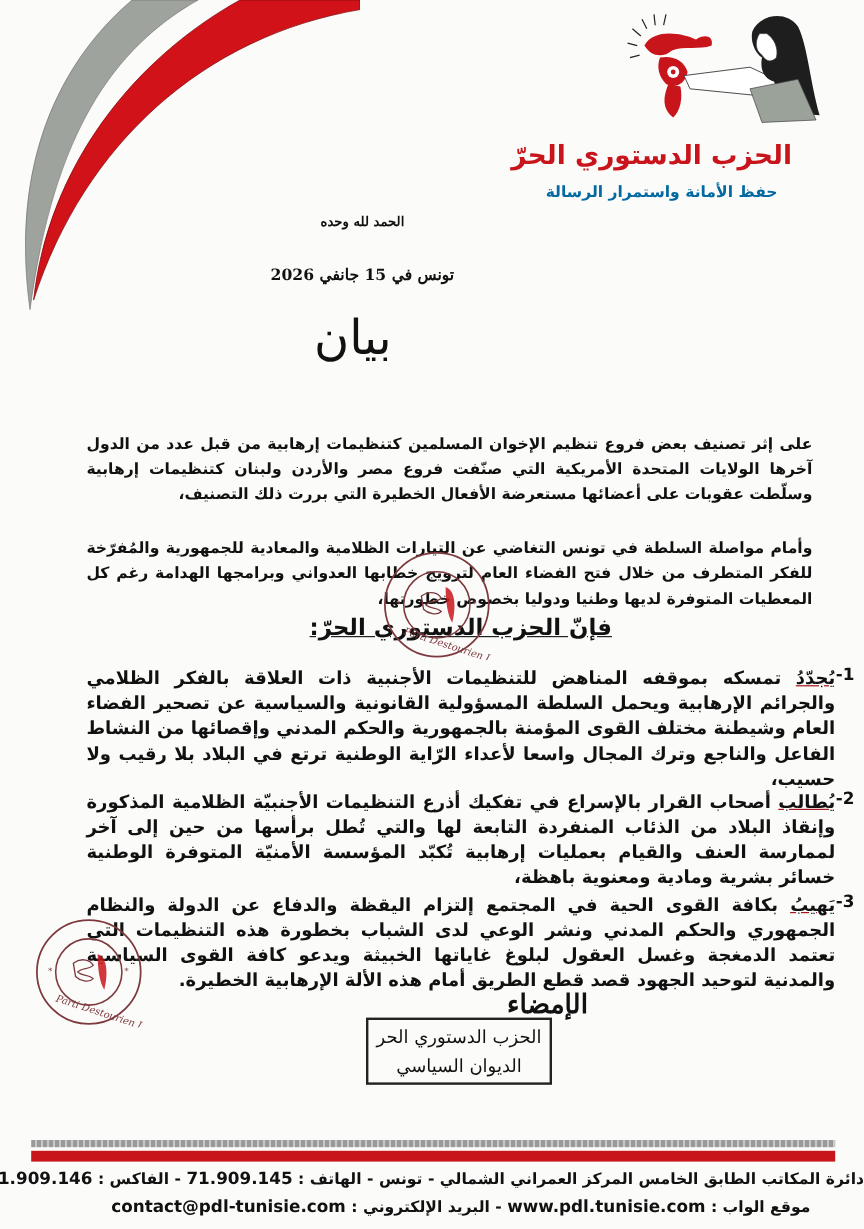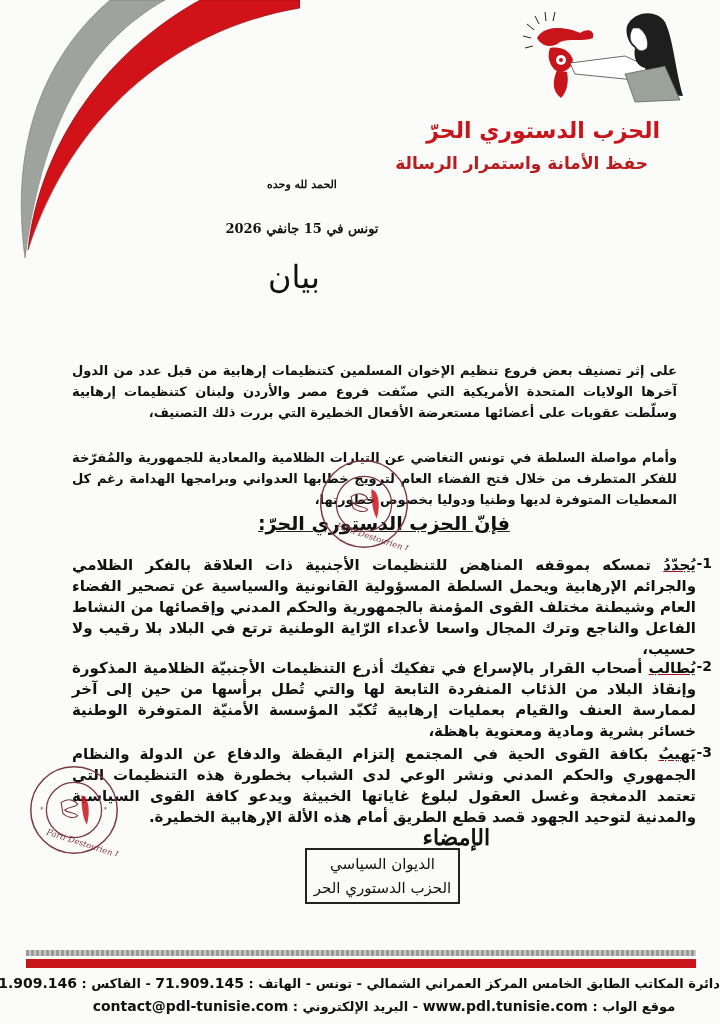--- a/index.html
+++ b/index.html
@@ -13,31 +13,31 @@
   .swoosh { position:absolute; left:0; top:0; width:300px; height:260px; }
   .logo { position:absolute; left:495px; top:8px; width:205px; height:160px; }
   .logo-art { position:absolute; left:20px; top:0; width:170px; height:100px; }
   .party-name {
     position:absolute; right:40px; top:110px; direction:rtl;
     font-family:"DejaVu Sans", sans-serif; font-weight:bold; font-size:22px; color:#c8151b;
     white-space:nowrap;
   }
   .party-slogan {
     position:absolute; right:52px; top:145px; direction:rtl;
-    font-weight:bold; font-size:17px; color:#b91c1c; white-space:nowrap;
+    font-weight:bold; font-size:13px; color:#0369a1; white-space:nowrap;
   }
   .center-line {
     position:absolute; left:0; width:604px; text-align:center; direction:rtl;
     font-family:"DejaVu Serif", serif; font-weight:bold;
   }
   .basmala { top:178px; font-size:11px; }
   .date { top:221px; font-size:13px; }
   .title-bayan {
     position:absolute; left:0; width:588px; top:258px; text-align:center; direction:rtl;
-    font-family:"DejaVu Serif", serif; font-size:32px; letter-spacing:22px; font-weight:normal;
+    font-family:"DejaVu Serif", serif; font-size:40px; letter-spacing:22px; font-weight:normal;
   }
   .body-text {
     position:absolute; left:72px; width:605px; direction:rtl; text-align:justify;
     font-family:"DejaVu Sans", sans-serif; font-size:13px; line-height:21px; font-weight:bold;
     text-align-last:right;
   }
   .p1 { top:360px; }
   .p2 { top:447px; }
   .declares {
     position:absolute; right:210px; top:512px; direction:rtl;
@@ -153,22 +153,22 @@
       <path d="M36,42 C44,36 52,40 54,44 C50,48 44,46 40,50 C44,54 50,52 54,56 C50,60 42,58 38,54 Z" fill="none" stroke="#7d3a3e" stroke-width="1.2"></path>
       <path d="M58,34 C66,36 68,50 64,66 C60,60 58,48 58,34 Z" fill="#c8151b" opacity="0.85"></path>
       <text x="20" y="86" font-size="9" fill="#7d3a3e" font-style="italic" transform="rotate(18 50 80)" font-family="DejaVu Serif, serif">Parti Destourien Libre</text>
       <text x="13" y="52" font-size="8" fill="#7d3a3e">*</text>
       <text x="82" y="52" font-size="8" fill="#7d3a3e">*</text>
     </svg>
   </div>
 
   <div class="sign-heading">الإمضاء</div>
   <div class="sign-box">
+    <div>الحزب الدستوري الحر</div>
     <div>الديوان السياسي</div>
-    <div>الحزب الدستوري الحر</div>
   </div>
 
   <div class="footer-rule-grey"></div>
   <div class="footer-rule-red"></div>
   <div class="footer-line f1">
     <span>دائرة المكاتب الطابق الخامس المركز العمراني الشمالي - تونس - الهاتف : </span><span class="num-ltr">71.909.145</span><span> - الفاكس : </span><span class="num-ltr">71.909.146</span>
   </div>
   <div class="footer-line f2">
     <span>موقع الواب : </span><span class="num-ltr">www.pdl.tunisie.com</span><span> - البريد الإلكتروني : </span><span class="num-ltr">contact@pdl-tunisie.com</span>
   </div>

